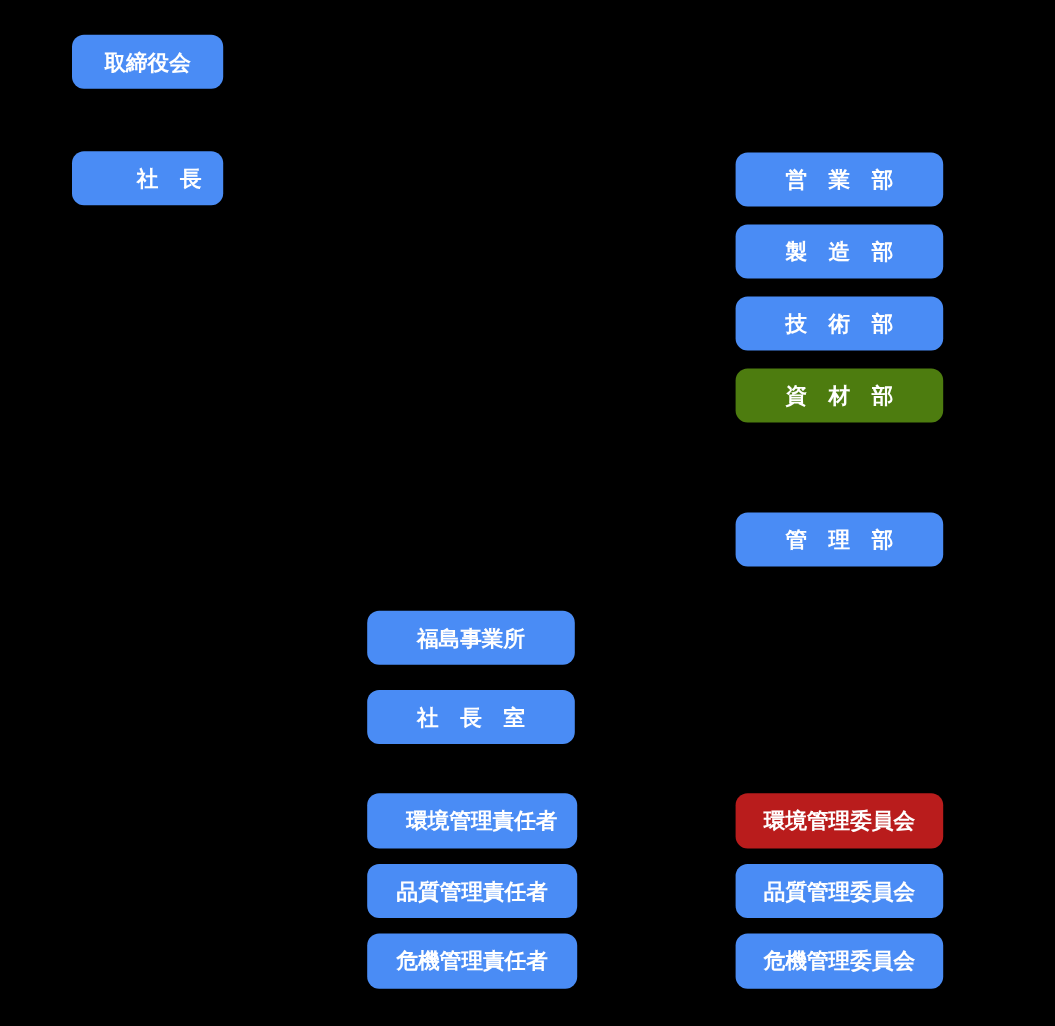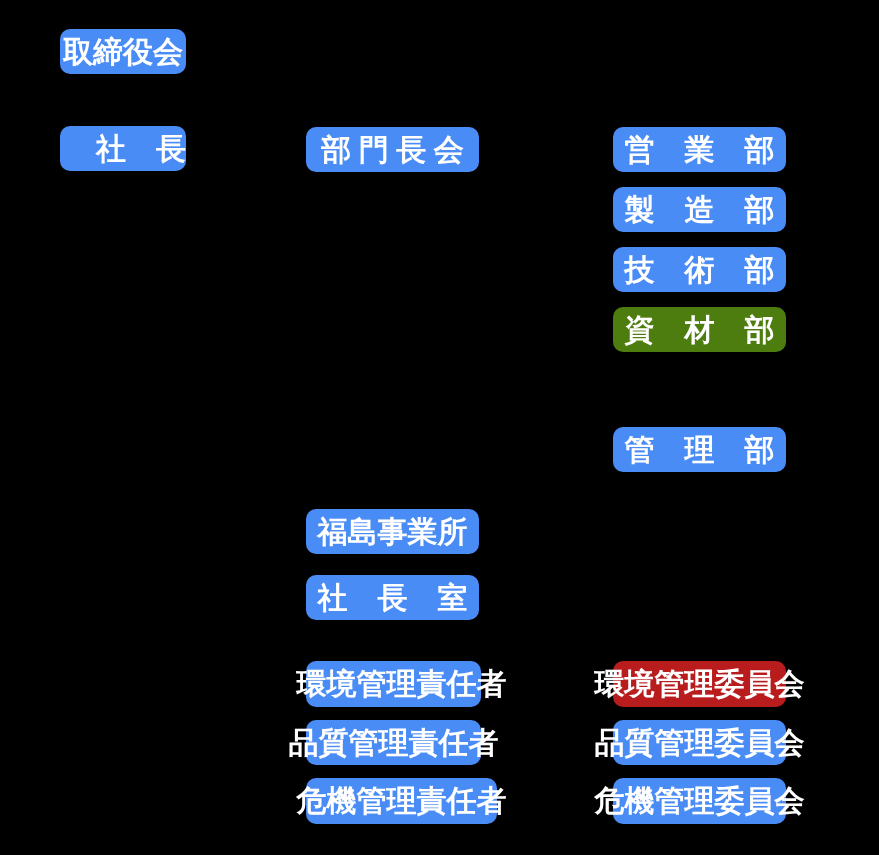--- a/index.html
+++ b/index.html
@@ -23,38 +23,37 @@
   .org-node {
     position: absolute;
     border-radius: 10px;
     display: flex;
     align-items: center;
     justify-content: center;
     box-sizing: border-box;
     text-align: center;
     white-space: pre;
     font-weight: 600;
-    font-size: 30px;
+    font-size: 18px;
     line-height: 1;
     letter-spacing: 0px;
   }
 </style>
 </head>
 <body style="background: rgb(0, 0, 0);">
 
 <div id="canvas">
     <div class="org-node" style="left: 60px; top: 29px; width: 126px; height: 45px; background: rgb(74, 140, 245); color: rgb(255, 255, 255); border-radius: 10px;">取締役会</div>
     <div class="org-node" style="left: 60px; top: 126px; width: 126px; height: 45px; background: rgb(74, 140, 245); color: rgb(255, 255, 255); border-radius: 10px; padding-left: 36px;">社　長</div>
-    <div class="org-node" style="left: 306px; top: 127px; width: 173px; height: 45px; background: rgb(74, 140, 245); color: rgb(255, 255, 255); border-radius: 10px;">部 門 長 会</div>
     <div class="org-node" style="left: 613px; top: 127px; width: 173px; height: 45px; background: rgb(74, 140, 245); color: rgb(255, 255, 255); border-radius: 10px;">営　業　部</div>
     <div class="org-node" style="left: 613px; top: 187px; width: 173px; height: 45px; background: rgb(74, 140, 245); color: rgb(255, 255, 255); border-radius: 10px;">製　造　部</div>
     <div class="org-node" style="left: 613px; top: 247px; width: 173px; height: 45px; background: rgb(74, 140, 245); color: rgb(255, 255, 255); border-radius: 10px;">技　術　部</div>
     <div class="org-node" style="left: 613px; top: 307px; width: 173px; height: 45px; background: #4d7c0f; color: rgb(255, 255, 255); border-radius: 10px;">資　材　部</div>
     <div class="org-node" style="left: 613px; top: 427px; width: 173px; height: 45px; background: rgb(74, 140, 245); color: rgb(255, 255, 255); border-radius: 10px;">管　理　部</div>
     <div class="org-node" style="left: 306px; top: 509px; width: 173px; height: 45px; background: rgb(74, 140, 245); color: rgb(255, 255, 255); border-radius: 10px;">福島事業所</div>
     <div class="org-node" style="left: 306px; top: 575px; width: 173px; height: 45px; background: rgb(74, 140, 245); color: rgb(255, 255, 255); border-radius: 10px;">社　長　室</div>
     <div class="org-node" style="left: 306px; top: 661px; width: 175px; height: 46px; background: rgb(74, 140, 245); color: rgb(255, 255, 255); border-radius: 10px; padding-left: 16px;">環境管理責任者</div>
     <div class="org-node" style="left: 306px; top: 720px; width: 175px; height: 45px; background: rgb(74, 140, 245); color: rgb(255, 255, 255); border-radius: 10px;">品質管理責任者</div>
-    <div class="org-node" style="left: 306px; top: 778px; width: 191px; height: 46px; background: rgb(74, 140, 245); color: rgb(255, 255, 255); border-radius: 10px;">危機管理責任者</div>
+    <div class="org-node" style="left: 306px; top: 778px; width: 175px; height: 46px; background: rgb(74, 140, 245); color: rgb(255, 255, 255); border-radius: 10px;">危機管理責任者</div>
     <div class="org-node" style="left: 613px; top: 661px; width: 173px; height: 46px; background: #b91c1c; color: rgb(255, 255, 255); border-radius: 10px;">環境管理委員会</div>
     <div class="org-node" style="left: 613px; top: 720px; width: 173px; height: 45px; background: rgb(74, 140, 245); color: rgb(255, 255, 255); border-radius: 10px;">品質管理委員会</div>
     <div class="org-node" style="left: 613px; top: 778px; width: 173px; height: 46px; background: rgb(74, 140, 245); color: rgb(255, 255, 255); border-radius: 10px;">危機管理委員会</div>
   </div>
 
 </body></html>

